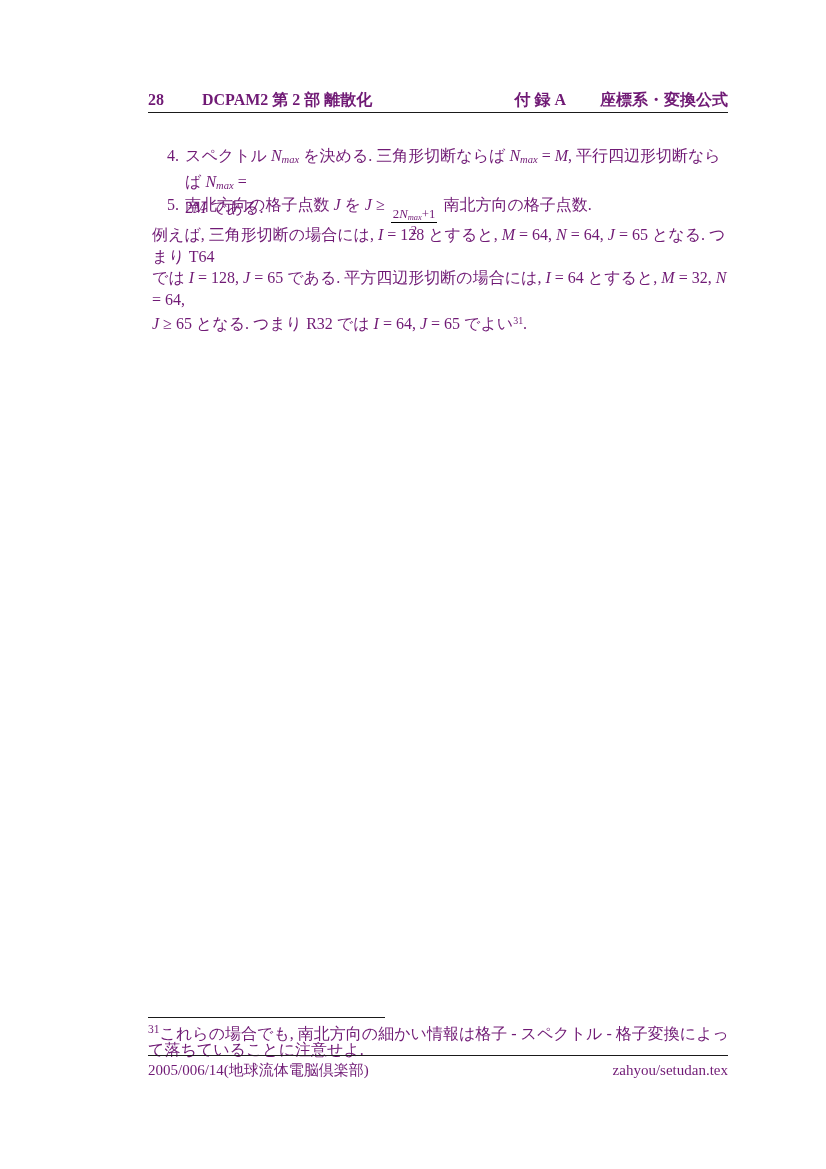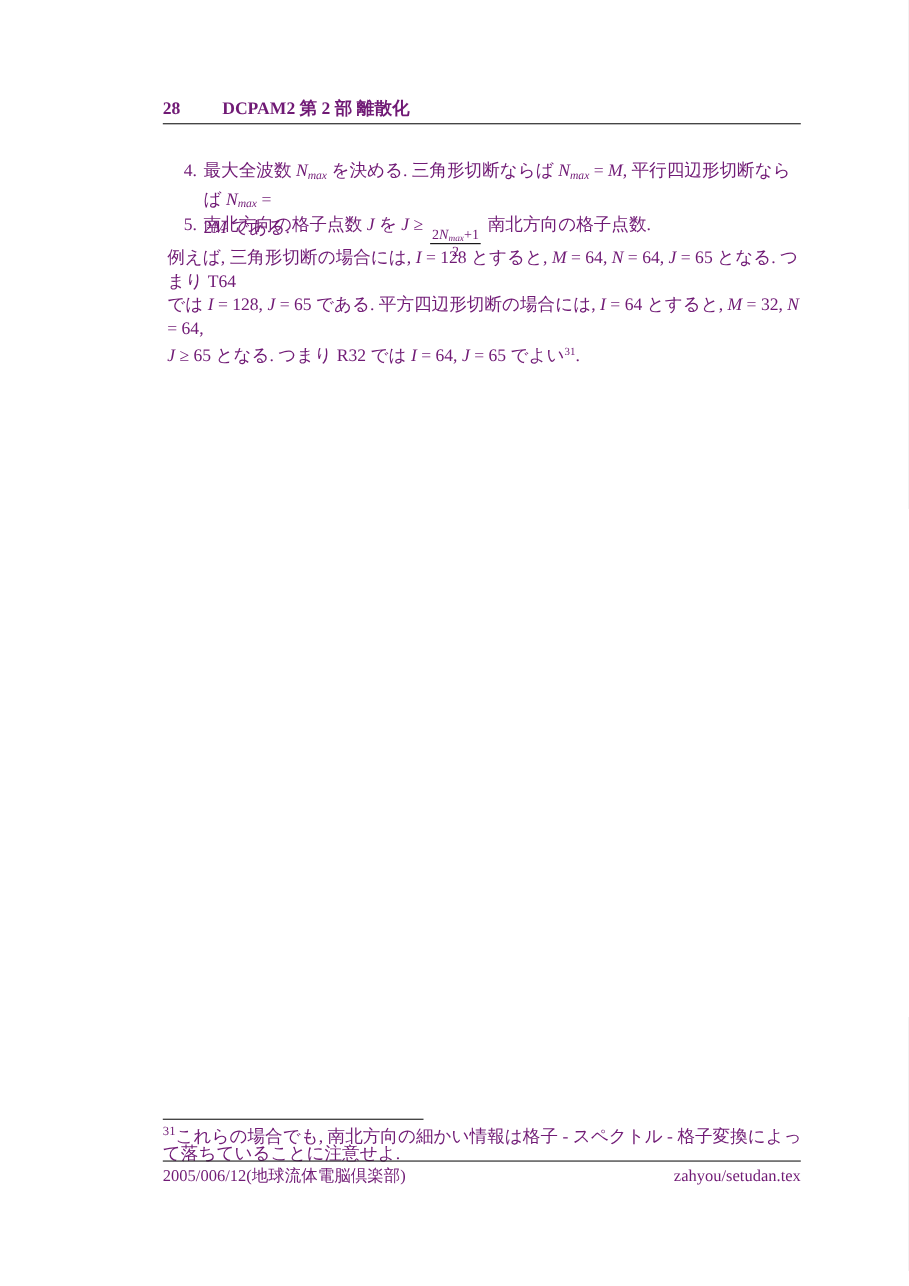--- a/index.html
+++ b/index.html
@@ -57,42 +57,46 @@
 </head>
 <body>
 
 <div class="page">
 
   <div class="header">
     <span class="hleft">
       <span class="pageno">28</span>
       <span>DCPAM2 第 2 部 離散化</span>
     </span>
+    <span class="hright">
+      <span class="applabel">付 録 A</span>
+      <span>座標系・変換公式</span>
+    </span>
   </div>
   <div class="hrule"></div>
 
   <div class="item item4">
     <span class="inum">4.</span>
-    <span><span>最大全波数 </span><span class="var">N</span><span class="varsub">max</span><span> を決める. 三角形切断ならば </span><span class="var">N</span><span class="varsub">max</span><span> = </span><span class="var">M</span><span>, 平行四辺形切断ならば </span><span class="var">N</span><span class="varsub">max</span><span> =</span><br><span>2</span><span class="var">M</span><span> である.</span></span>
+    <span><span>スペクトル </span><span class="var">N</span><span class="varsub">max</span><span> を決める. 三角形切断ならば </span><span class="var">N</span><span class="varsub">max</span><span> = </span><span class="var">M</span><span>, 平行四辺形切断ならば </span><span class="var">N</span><span class="varsub">max</span><span> =</span><br><span>2</span><span class="var">M</span><span> である.</span></span>
   </div>
 
   <div class="item item5">
     <span class="inum">5.</span>
     <span><span>南北方向の格子点数 </span><span class="var">J</span><span> を </span><span class="var">J</span><span> ≥ </span><span class="frac">
           <span class="fnum"><span>2</span><span class="var">N</span><span class="varsub">max</span><span>+1</span></span>
           <span class="fden"><span>2</span></span>
         </span><span> 南北方向の格子点数.</span></span>
   </div>
 
   <div class="para"><span>例えば, 三角形切断の場合には, </span><span class="var">I</span><span> = 128 とすると, </span><span class="var">M</span><span> = 64, </span><span class="var">N</span><span> = 64, </span><span class="var">J</span><span> = 65 となる. つまり T64</span><br><span>では </span><span class="var">I</span><span> = 128, </span><span class="var">J</span><span> = 65 である. 平方四辺形切断の場合には, </span><span class="var">I</span><span> = 64 とすると, </span><span class="var">M</span><span> = 32, </span><span class="var">N</span><span> = 64,</span><br><span class="var">J</span><span> ≥ 65 となる. つまり R32 では </span><span class="var">I</span><span> = 64, </span><span class="var">J</span><span> = 65 でよい</span><span class="sup">31</span><span>.</span></div>
 
   <div class="fnrule"></div>
   <div class="footnote">
     <span class="fnmark">31</span><span>これらの場合でも, 南北方向の細かい情報は格子 - スペクトル - 格子変換によって落ちていることに注意せよ.</span>
   </div>
 
   <div class="frule"></div>
   <div class="footer">
-    <span>2005/006/12(地球流体電脳倶楽部)</span>
+    <span>2005/006/14(地球流体電脳倶楽部)</span>
     <span>zahyou/setudan.tex</span>
   </div>
 
 </div>
 
 </body></html>

